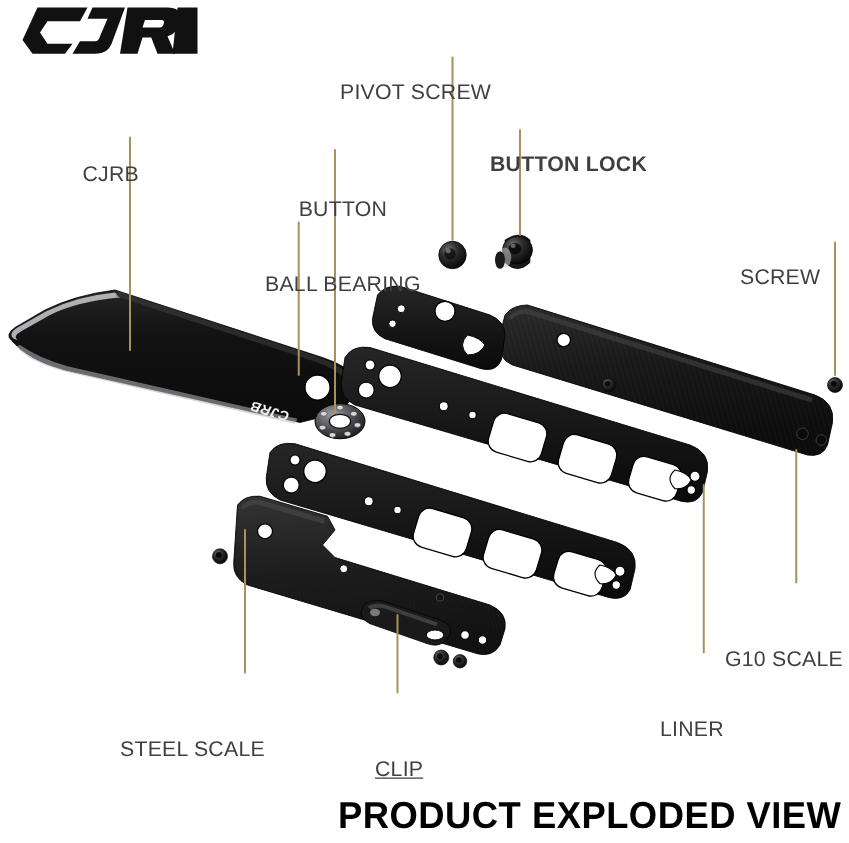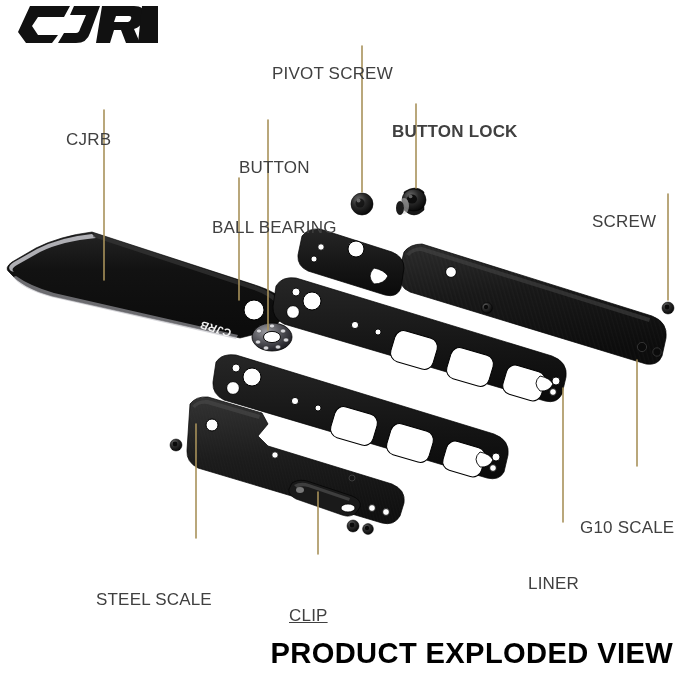--- a/index.html
+++ b/index.html
@@ -307,19 +307,19 @@
   <div class="label" style="left:272px; top:24px;">PIVOT SCREW</div>
 
   <div class="label" style="left:392px; top:82px;font-weight:bold;">BUTTON LOCK</div>
 
   <div class="label" style="left:592px; top:172px;">SCREW</div>
 
   <div class="label" style="left:580px; top:478px;">G10 SCALE</div>
 
   <div class="label" style="left:528px; top:534px;">LINER</div>
 
-  <div class="label" style="left:289px; top:566px;text-decoration:underline;">CLIP</div>
+  <div class="label" style="left:300px; top:566px;text-decoration:underline;">CLIP</div>
 
   <div class="label" style="left:96px; top:550px;">STEEL SCALE</div>
 
   <div id="title">PRODUCT EXPLODED VIEW</div>
 
 </div>
 
 </body></html>

